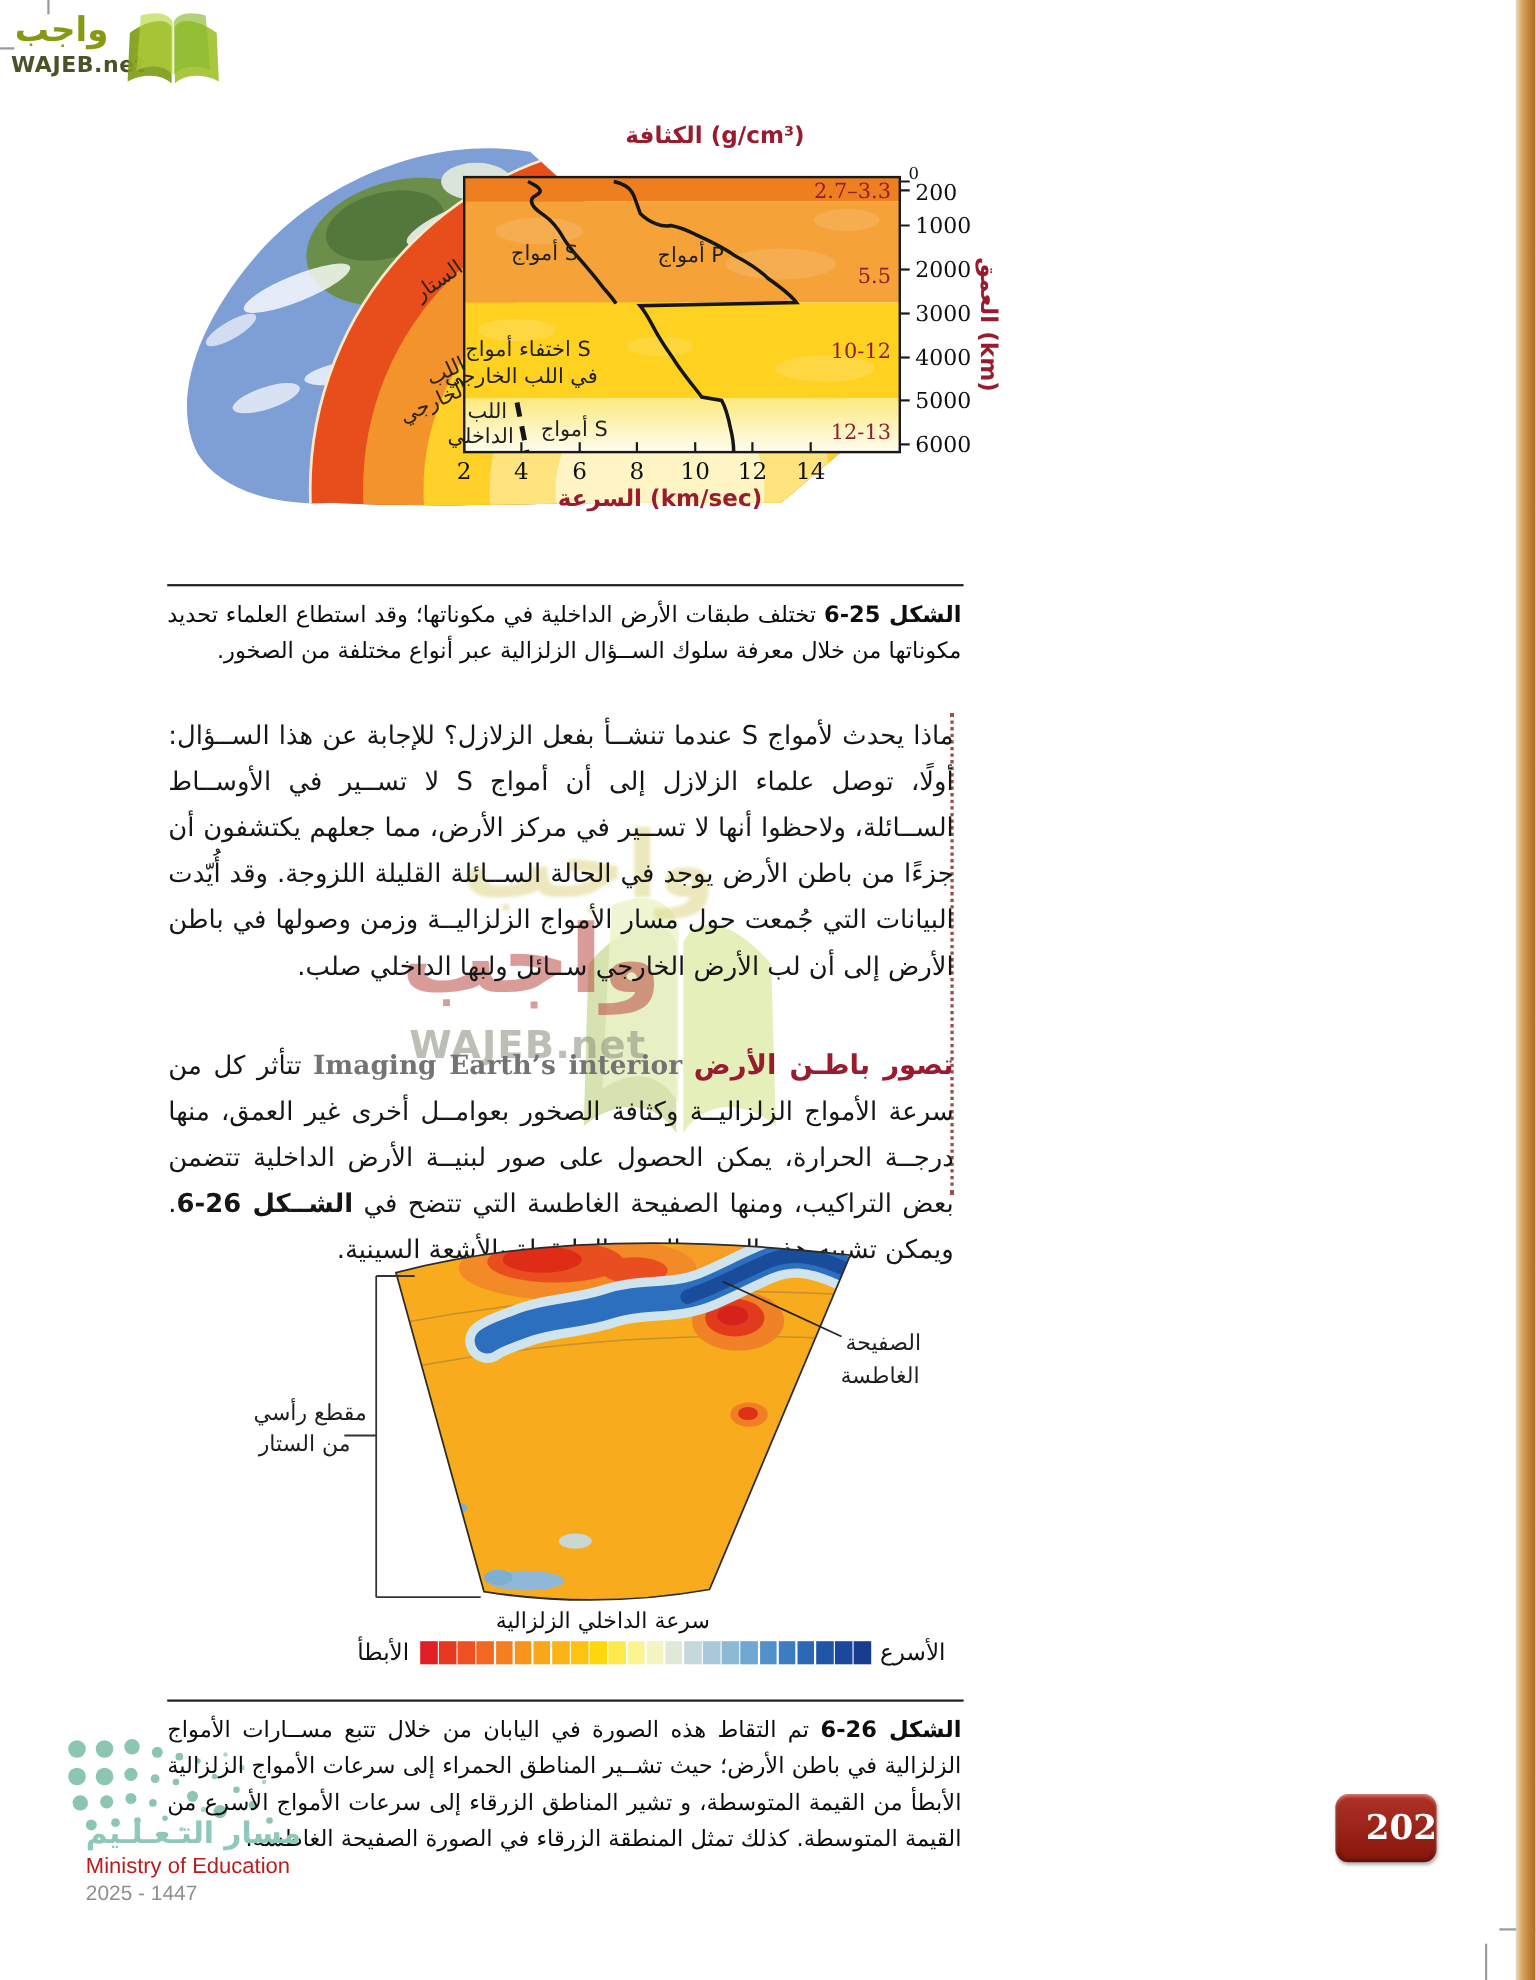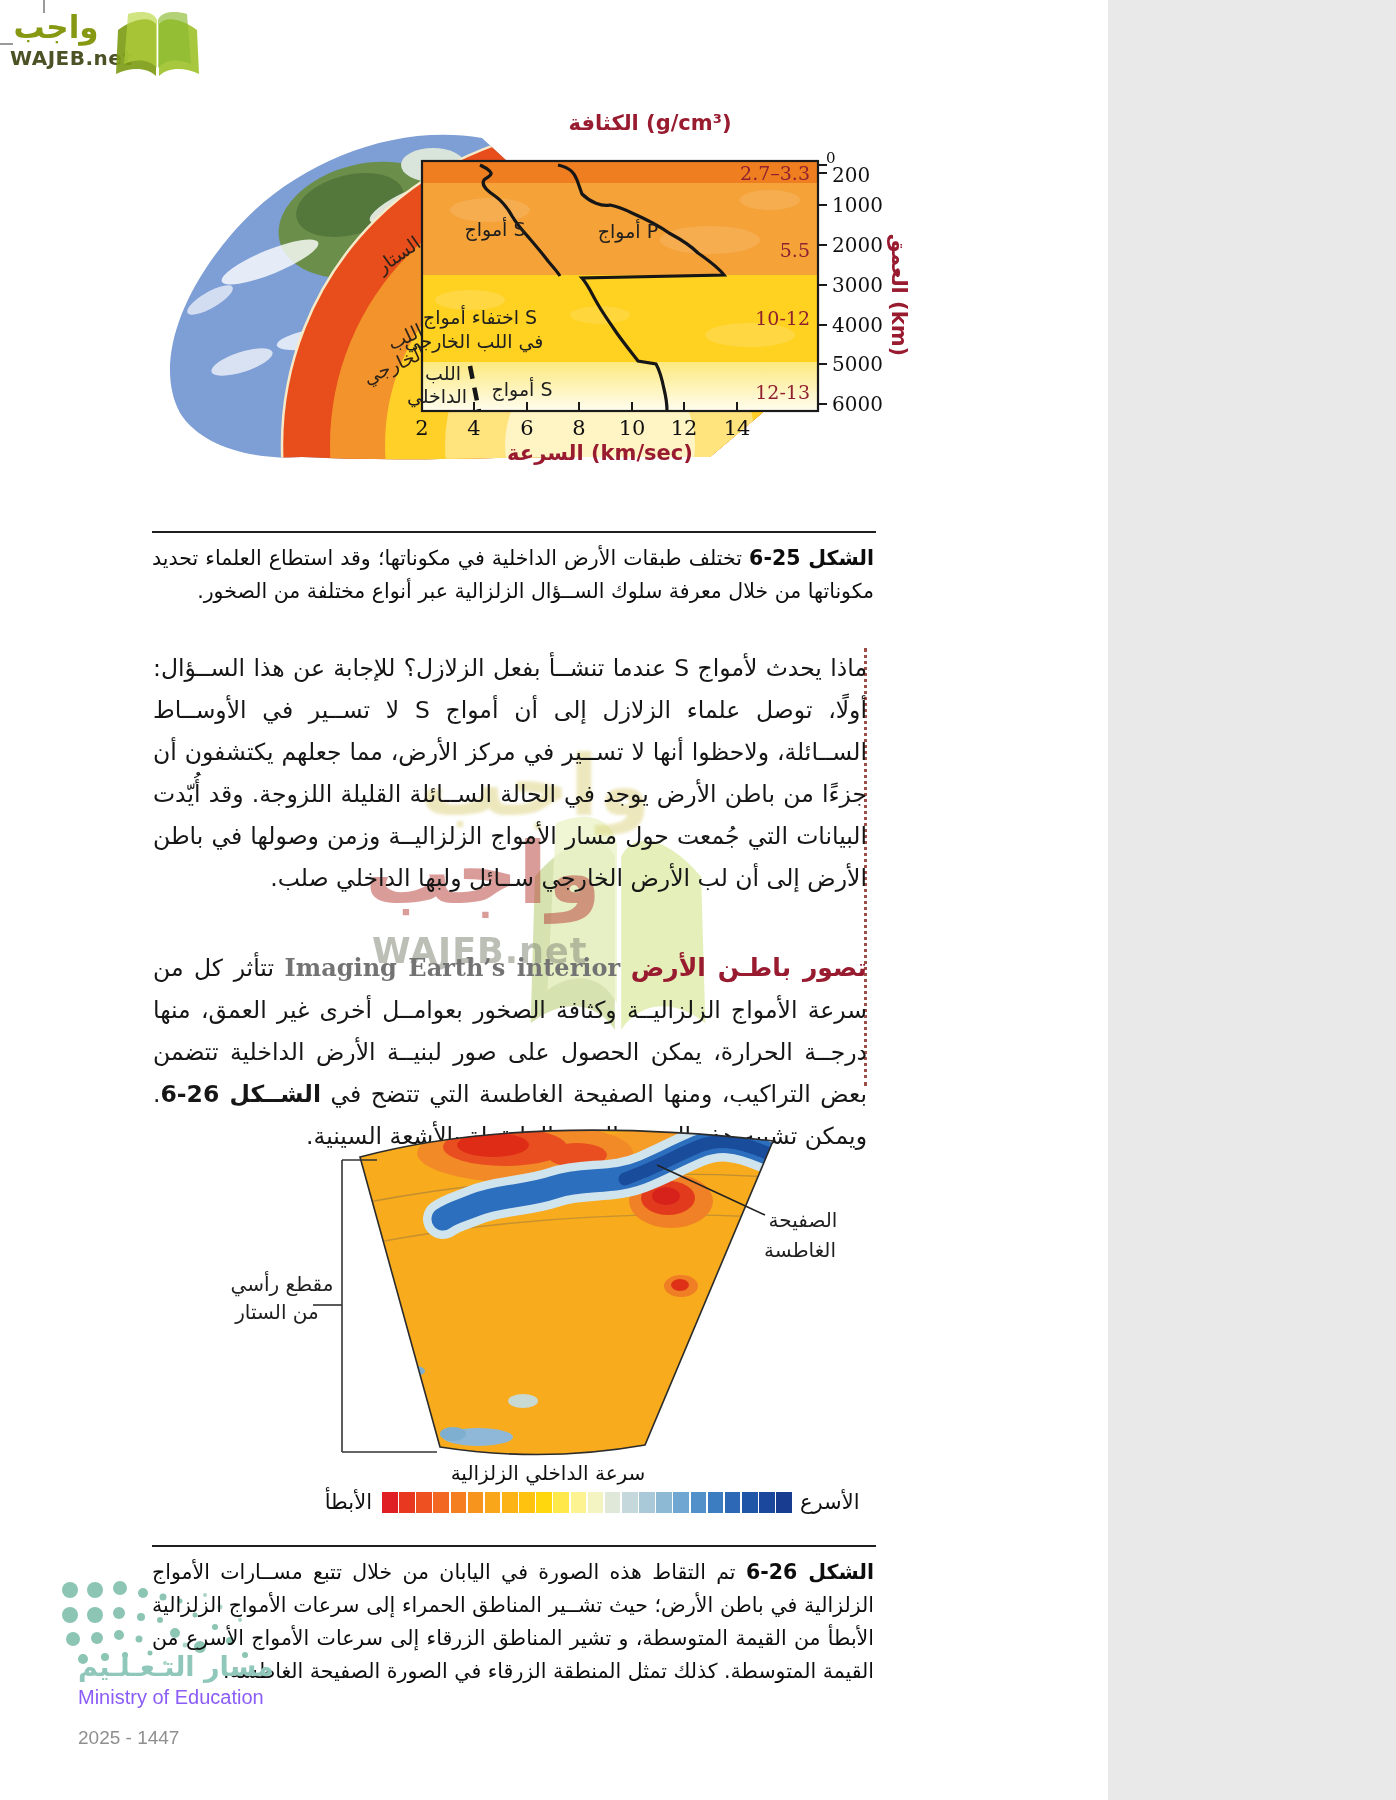--- a/index.html
+++ b/index.html
@@ -1,16 +1,16 @@
 <!DOCTYPE html>
 <html lang="ar"><head>
 <meta charset="utf-8">
 <style>
   html,body{margin:0;padding:0;background:#e9e9e9;}
-  #page{position:relative;width:1108px;height:1800px;background:#ffffff;overflow:hidden;
+  #page{position:relative;width:1396px;height:1800px;background:#ffffff;overflow:hidden;
         font-family:"DejaVu Sans",sans-serif;color:#141414;}
   .abs{position:absolute;}
   .rtl{direction:rtl;text-align:justify;}
   .para{font-size:23.5px;line-height:42px;color:#161616;}
   .caption{font-size:20.5px;line-height:33px;color:#0d0d0d;}
   .caption .figlabel{font-weight:bold;}
   .rule{background:#1f1f1f;height:2px;}
   .head-ar{font-weight:bold;color:#981B30;font-size:25px;}
   .head-en{font-weight:bold;color:#737373;font-size:24px;font-family:"DejaVu Serif",serif;}
   .figref{font-weight:bold;}
@@ -23,21 +23,21 @@
   .wm-ghost{font-size:84px;font-weight:bold;color:#D9CC6E;opacity:.45;filter:blur(1.5px);}
   .wm-red{font-size:86px;font-weight:bold;color:#B73B36;opacity:.5;}
   .wm-net{font-size:35px;font-weight:bold;color:#8F9584;opacity:.6;letter-spacing:1px;}
   
   #scalebar{display:flex;gap:1.5px;}
   #scalebar .seg{flex:1;}
   .scale-label{font-size:21px;color:#111;}
   .scale-title{font-size:20px;color:#111;text-align:center;}
   
   .ministry-ar{font-size:27px;font-weight:bold;color:#8FC7BA;line-height:30px;}
-  .ministry-en{font-size:20px;color:#8b5cf6;font-family:"Liberation Sans",sans-serif;}
+  .ministry-en{font-size:20px;color:#b91c1c;font-family:"Liberation Sans",sans-serif;}
   .ministry-yr{font-size:19px;color:#8f8f8f;font-family:"Liberation Sans",sans-serif;}
   #page-badge{width:64px;height:62px;border-radius:12px;
      background:linear-gradient(180deg,#b03126 0%,#8c1a0f 85%);
      box-shadow:inset 0 2px 3px rgba(255,255,255,.4), inset 0 -3px 4px rgba(0,0,0,.35), 1px 2px 3px rgba(0,0,0,.3);
      display:flex;align-items:center;justify-content:center;
      color:#fff;font-weight:bold;font-size:31px;font-family:"DejaVu Serif",serif;}
   #edge-strip{background:linear-gradient(90deg,#efd2a0 0%,#d8a55c 28%,#c1833a 62%,#a96b28 100%);
      border-left:1px solid #d8d2c6;}
   .cropmark{background:#9a9a9a;}
   svg text{font-family:"DejaVu Sans",sans-serif;}
@@ -338,20 +338,20 @@
   <div class="abs rule" style="left:152px;top:1545px;width:724px;"></div>
   <div class="abs rtl caption" style="left:152px;top:1556px;width:722px;">
     <span class="figlabel">الشكل 26-6</span>
     <span> </span>
     <span>تم التقاط هذه الصورة في اليابان من خلال تتبع مســارات الأمواج الزلزالية في باطن الأرض؛ حيث تشــير المناطق الحمراء إلى سرعات الأمواج الزلزالية الأبطأ من القيمة المتوسطة، و تشير المناطق الزرقاء إلى سرعات الأمواج الأسرع من القيمة المتوسطة. كذلك تمثل المنطقة الزرقاء في الصورة الصفيحة الغاطسة.</span>
   </div>
 
   <div class="abs" style="left:78px;top:1652px;width:280px;">
     <div class="ministry-ar">مسار التـعـلـيم</div>
     <div class="ministry-en" style="margin-top:4px;">Ministry of Education</div>
-    <div class="ministry-yr" style="margin-top:18px;">2025 - 1447</div>
+    <div class="ministry-yr" style="margin-top:2px;">2025 - 1447</div>
   </div>
 
   <div id="page-badge" class="abs" style="left:1214px;top:1631px;padding-left:28px;">
     <span>202</span>
   </div>
 
 </div>
 
 </body></html>

